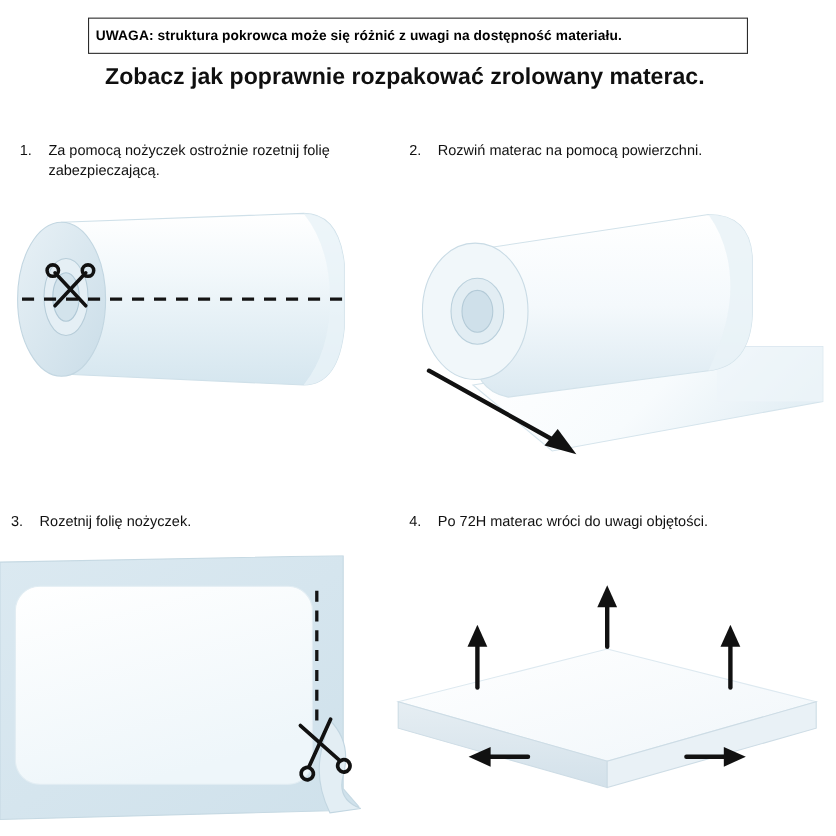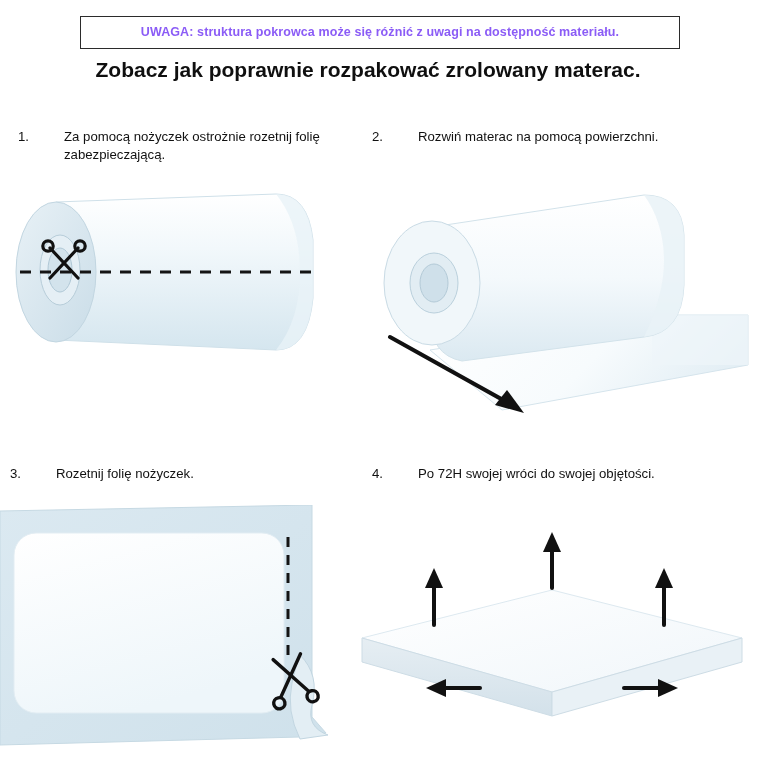--- a/index.html
+++ b/index.html
@@ -18,26 +18,25 @@
 
   
   .notice {
     position: absolute;
     left: 80px;
     top: 16px;
     width: 600px;
     box-sizing: border-box;
     border: 1px solid #2b2b2b;
     background: #ffffff;
-    text-align: center;
     padding: 8px 6px 9px 6px;
     font-size: 12.5px;
     font-weight: bold;
     letter-spacing: 0.1px;
-    color: #8b5cf6;
+    color: #000000;
   }
 
   
   .main-title {
     position: absolute;
     left: 0;
     top: 58px;
     width: 736px;
     text-align: center;
     font-size: 21px;
@@ -53,21 +52,20 @@
     font-size: 13.2px;
     color: #111111;
     line-height: 1.35;
   }
   .step-num {
     width: 26px;
     flex: 0 0 26px;
   }
   .step-txt {
     flex: 1 1 auto;
-    margin-left: 20px;
   }
 
   #step1-head { left: 18px;  top: 128px; width: 320px; }
   #step2-head { left: 372px; top: 128px; width: 340px; }
   #step3-head { left: 10px;  top: 465px; width: 330px; }
   #step4-head { left: 372px; top: 465px; width: 350px; }
 
   
   .fig { position: absolute; }
 
@@ -95,21 +93,21 @@
   <span class="step-txt">Rozwiń materac na pomocą powierzchni.</span>
 </div>
 
 <div class="step-head" id="step3-head">
   <span class="step-num">3.</span>
   <span class="step-txt">Rozetnij folię nożyczek.</span>
 </div>
 
 <div class="step-head" id="step4-head">
   <span class="step-num">4.</span>
-  <span class="step-txt">Po 72H swojej wróci do swojej objętości.</span>
+  <span class="step-txt">Po 72H materac wróci do uwagi objętości.</span>
 </div>
 
 <div class="fig" id="fig1">
   <svg width="330" height="220" viewBox="0 0 330 220">
     <defs>
       <linearGradient id="rollBody" x1="0" y1="0" x2="0" y2="1">
         <stop offset="0%" stop-color="#ffffff"></stop>
         <stop offset="35%" stop-color="#f2f8fb"></stop>
         <stop offset="100%" stop-color="#d5e6ef"></stop>
       </linearGradient>

